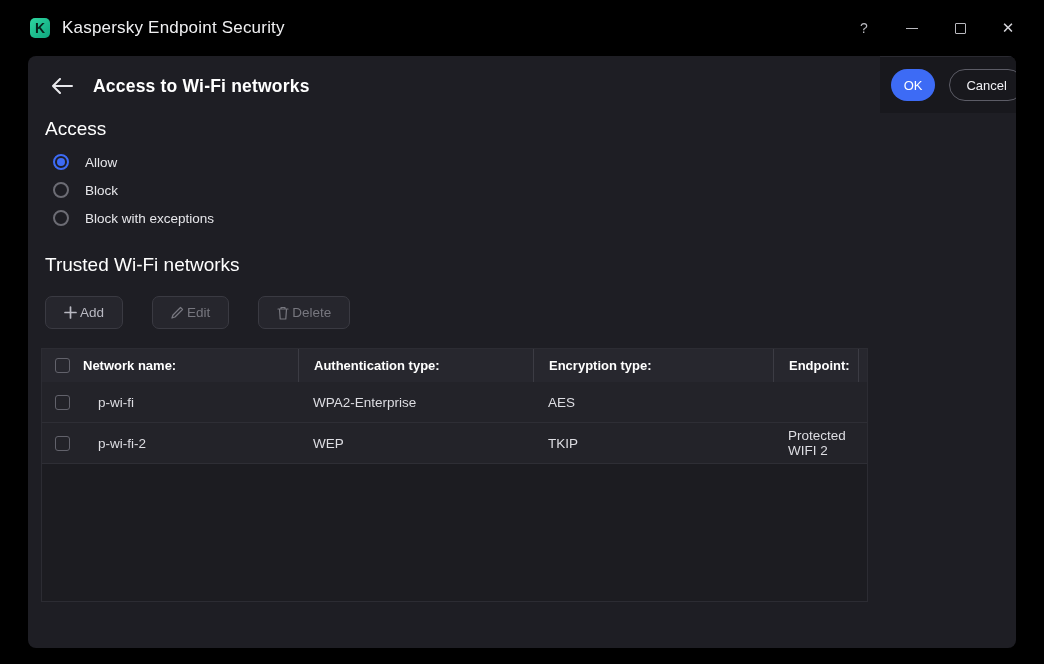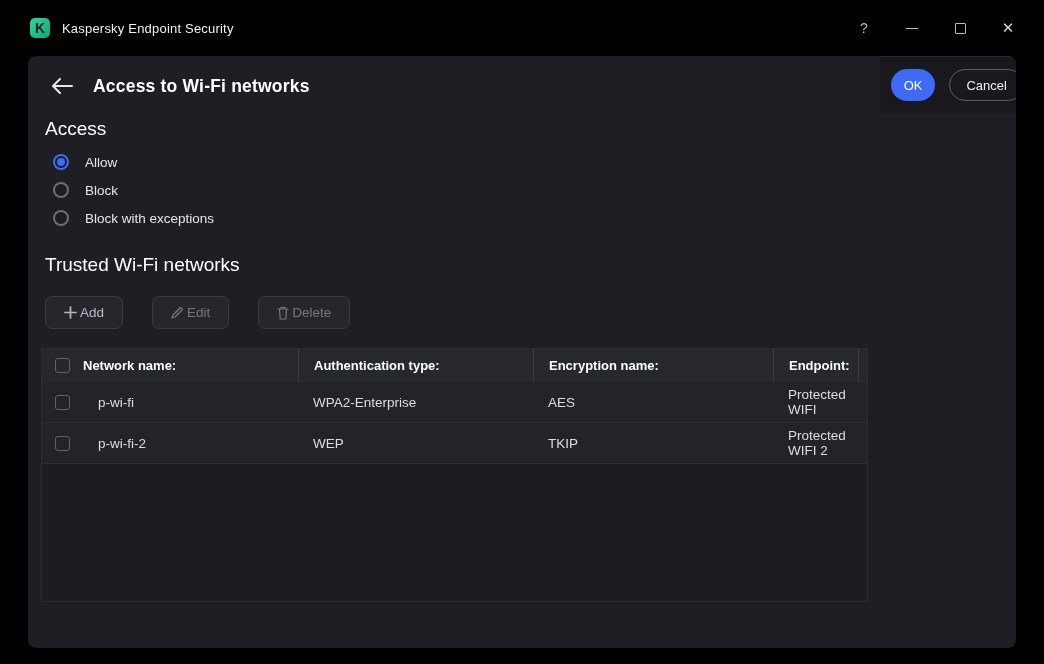--- a/index.html
+++ b/index.html
@@ -10,21 +10,21 @@
   .titlebar {
     position: absolute; top: 0; left: 0; right: 0; height: 56px;
     background: #000; display: flex; align-items: center; padding: 0 16px 0 30px;
   }
   .logo {
     width: 20px; height: 20px; border-radius: 5px; margin-right: 12px;
     background: linear-gradient(135deg, #2fd7a0 0%, #0ea57e 100%);
     display: flex; align-items: center; justify-content: center;
     color: #06221a; font-weight: bold; font-size: 14px;
   }
-  .titlebar-title { font-size: 13px; color: #f0f0f2; letter-spacing: .2px; }
+  .titlebar-title { font-size: 17px; color: #f0f0f2; letter-spacing: .2px; }
   .titlebar-spacer { flex: 1; }
   .win-btn {
     width: 40px; height: 34px; display: flex; align-items: center; justify-content: center;
     color: #b9b9bf; font-size: 14px; cursor: default; margin-left: 8px;
   }
   .win-btn.close { font-size: 15px; color: #d7d7dc; }
   .win-btn.max span { display:block; width: 11px; height: 11px; border: 1.4px solid #b9b9bf; border-radius: 1px; }
   .win-btn.min span { display:block; width: 12px; height: 0; border-top: 1.6px solid #b9b9bf; }
 
   
@@ -162,33 +162,32 @@
       </div>
     </div>
 
     <div class="table">
       <div class="tgrid thead">
         <div class="cb-cell">
           <span class="checkbox"></span>
         </div>
         <div class="cell">Network name:</div>
         <div class="cell sep">Authentication type:</div>
-        <div class="cell sep">Encryption name:</div>
+        <div class="cell sep">Encryption type:</div>
         <div class="cell sep">Endpoint:</div>
         <div class="gutter"></div>
       </div>
 
       <div class="tgrid trow">
         <div class="cb-cell">
           <span class="checkbox"></span>
         </div>
         <div class="cell">p-wi-fi</div>
         <div class="cell">WPA2-Enterprise</div>
         <div class="cell">AES</div>
-        <div class="cell">Protected WIFI</div>
         <div></div>
       </div>
 
       <div class="tgrid trow">
         <div class="cb-cell">
           <span class="checkbox"></span>
         </div>
         <div class="cell">p-wi-fi-2</div>
         <div class="cell">WEP</div>
         <div class="cell">TKIP</div>

